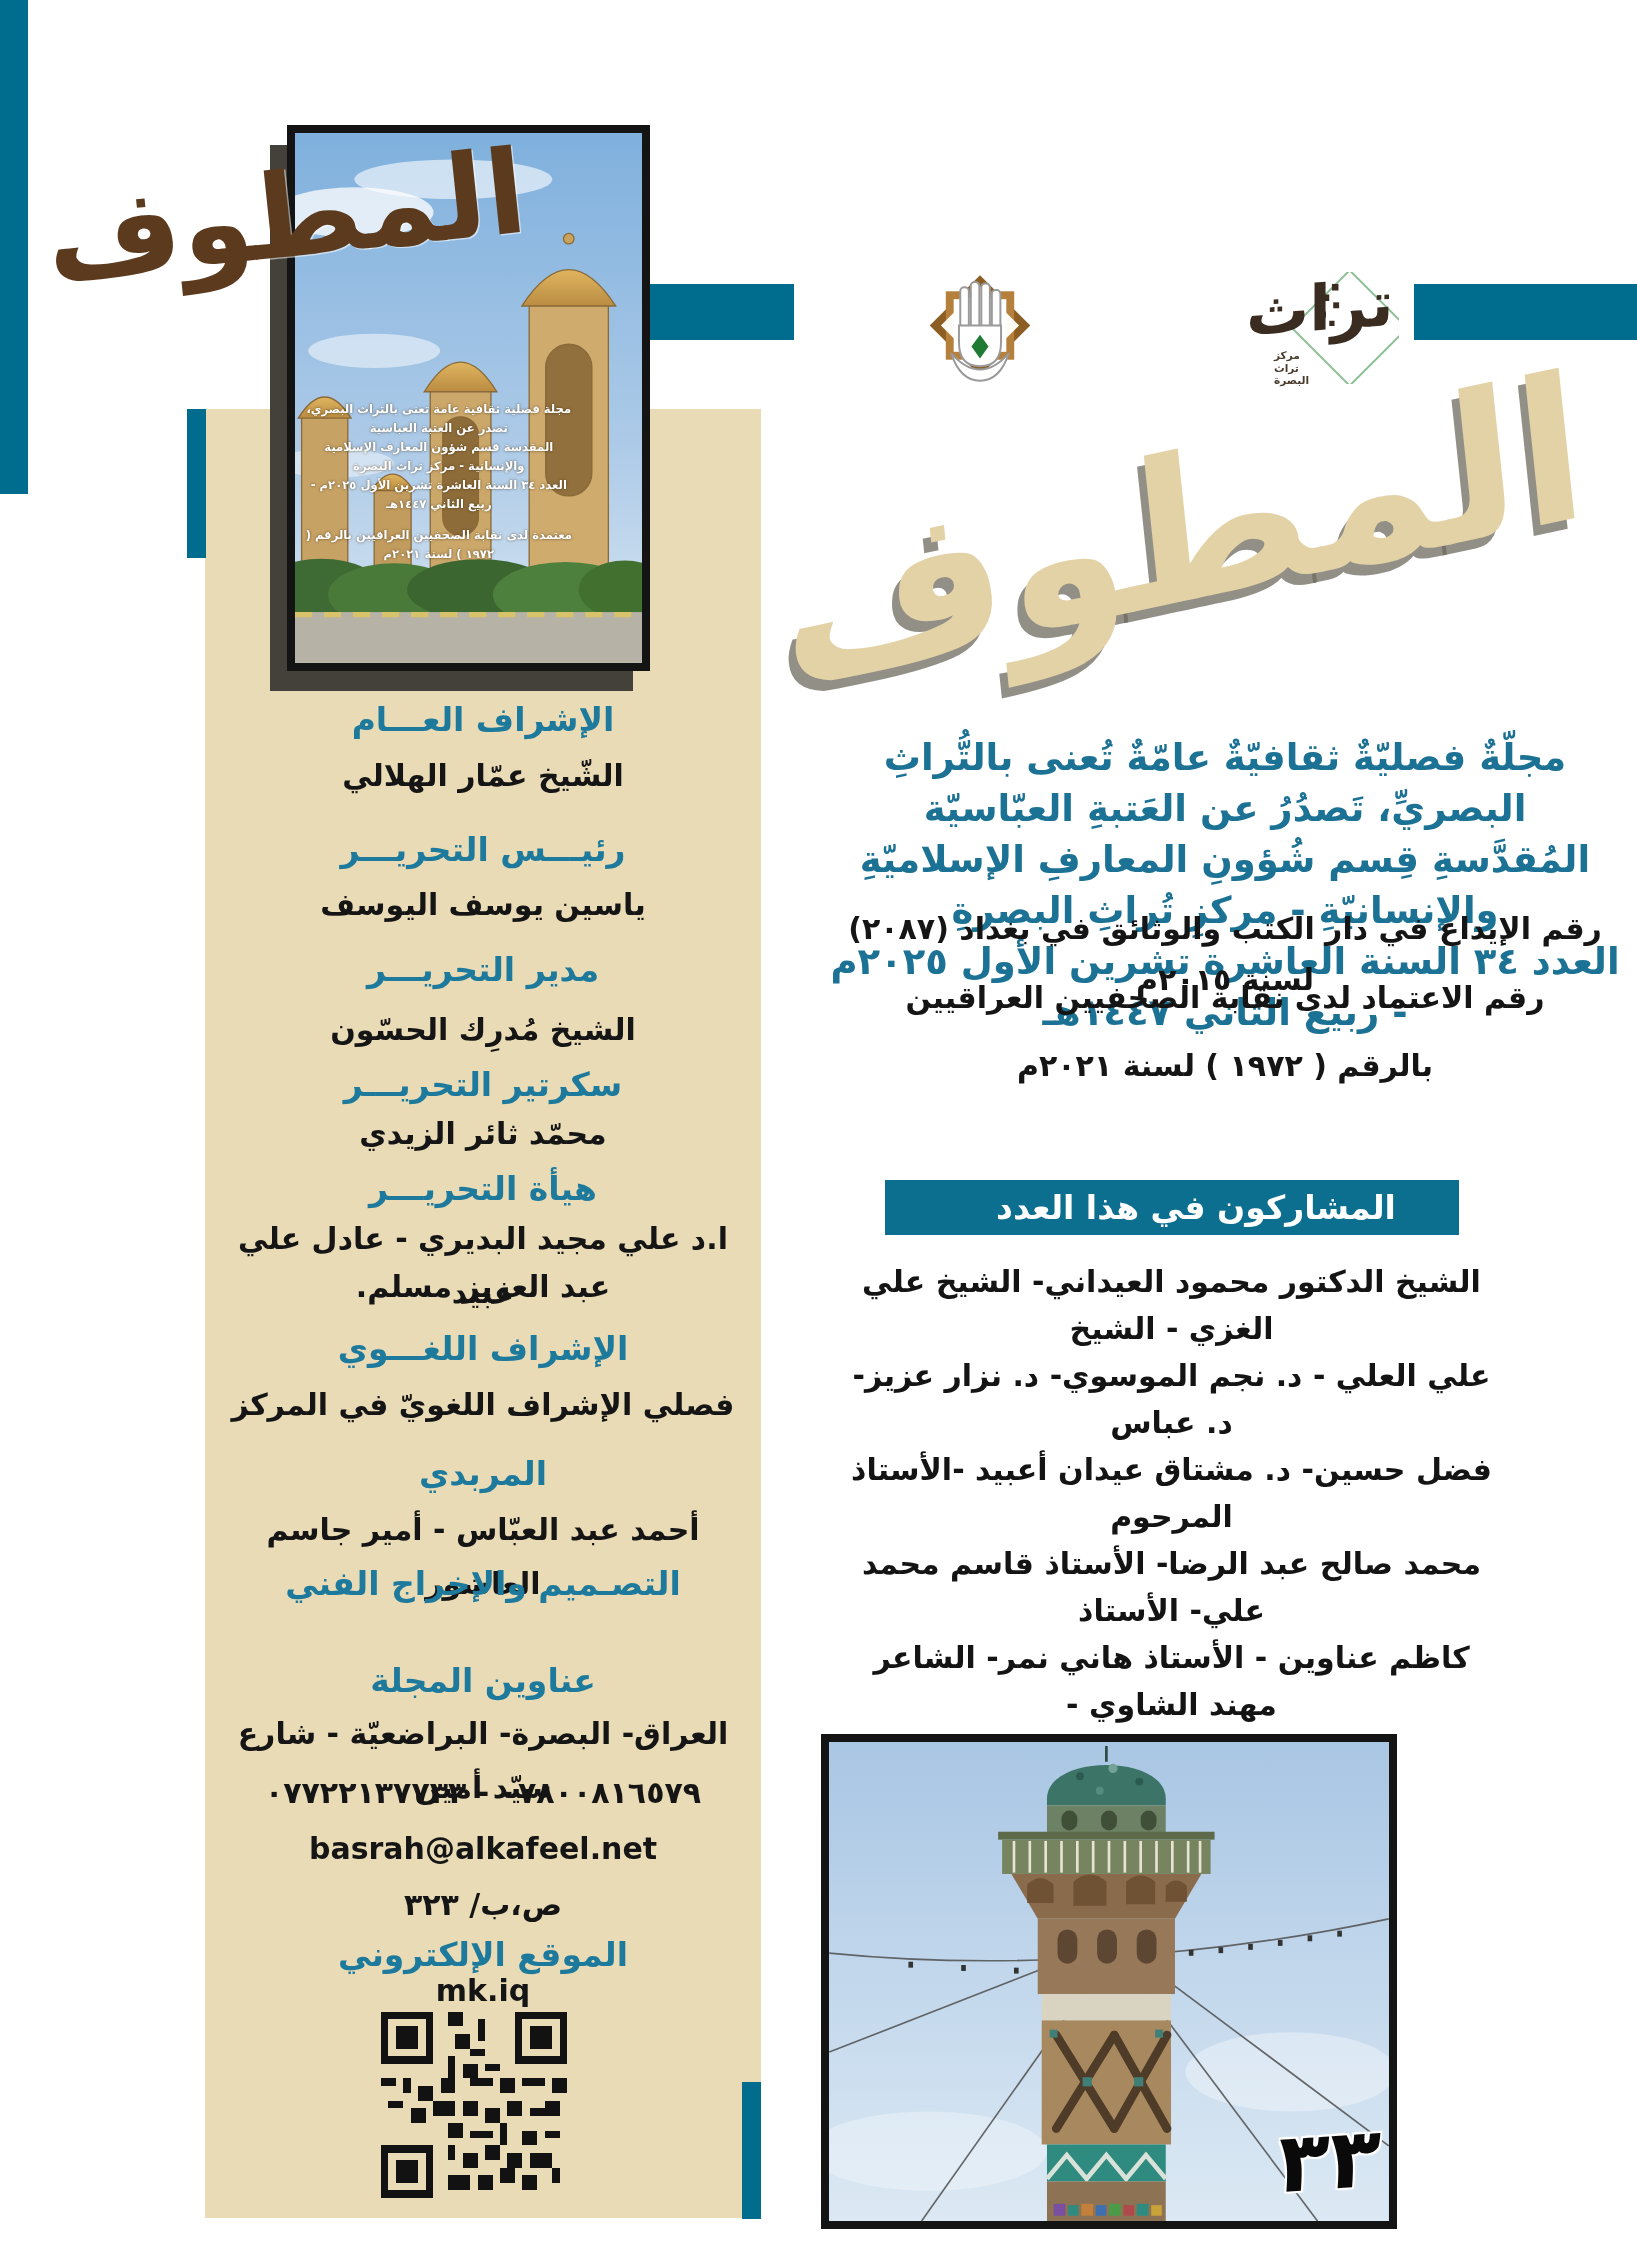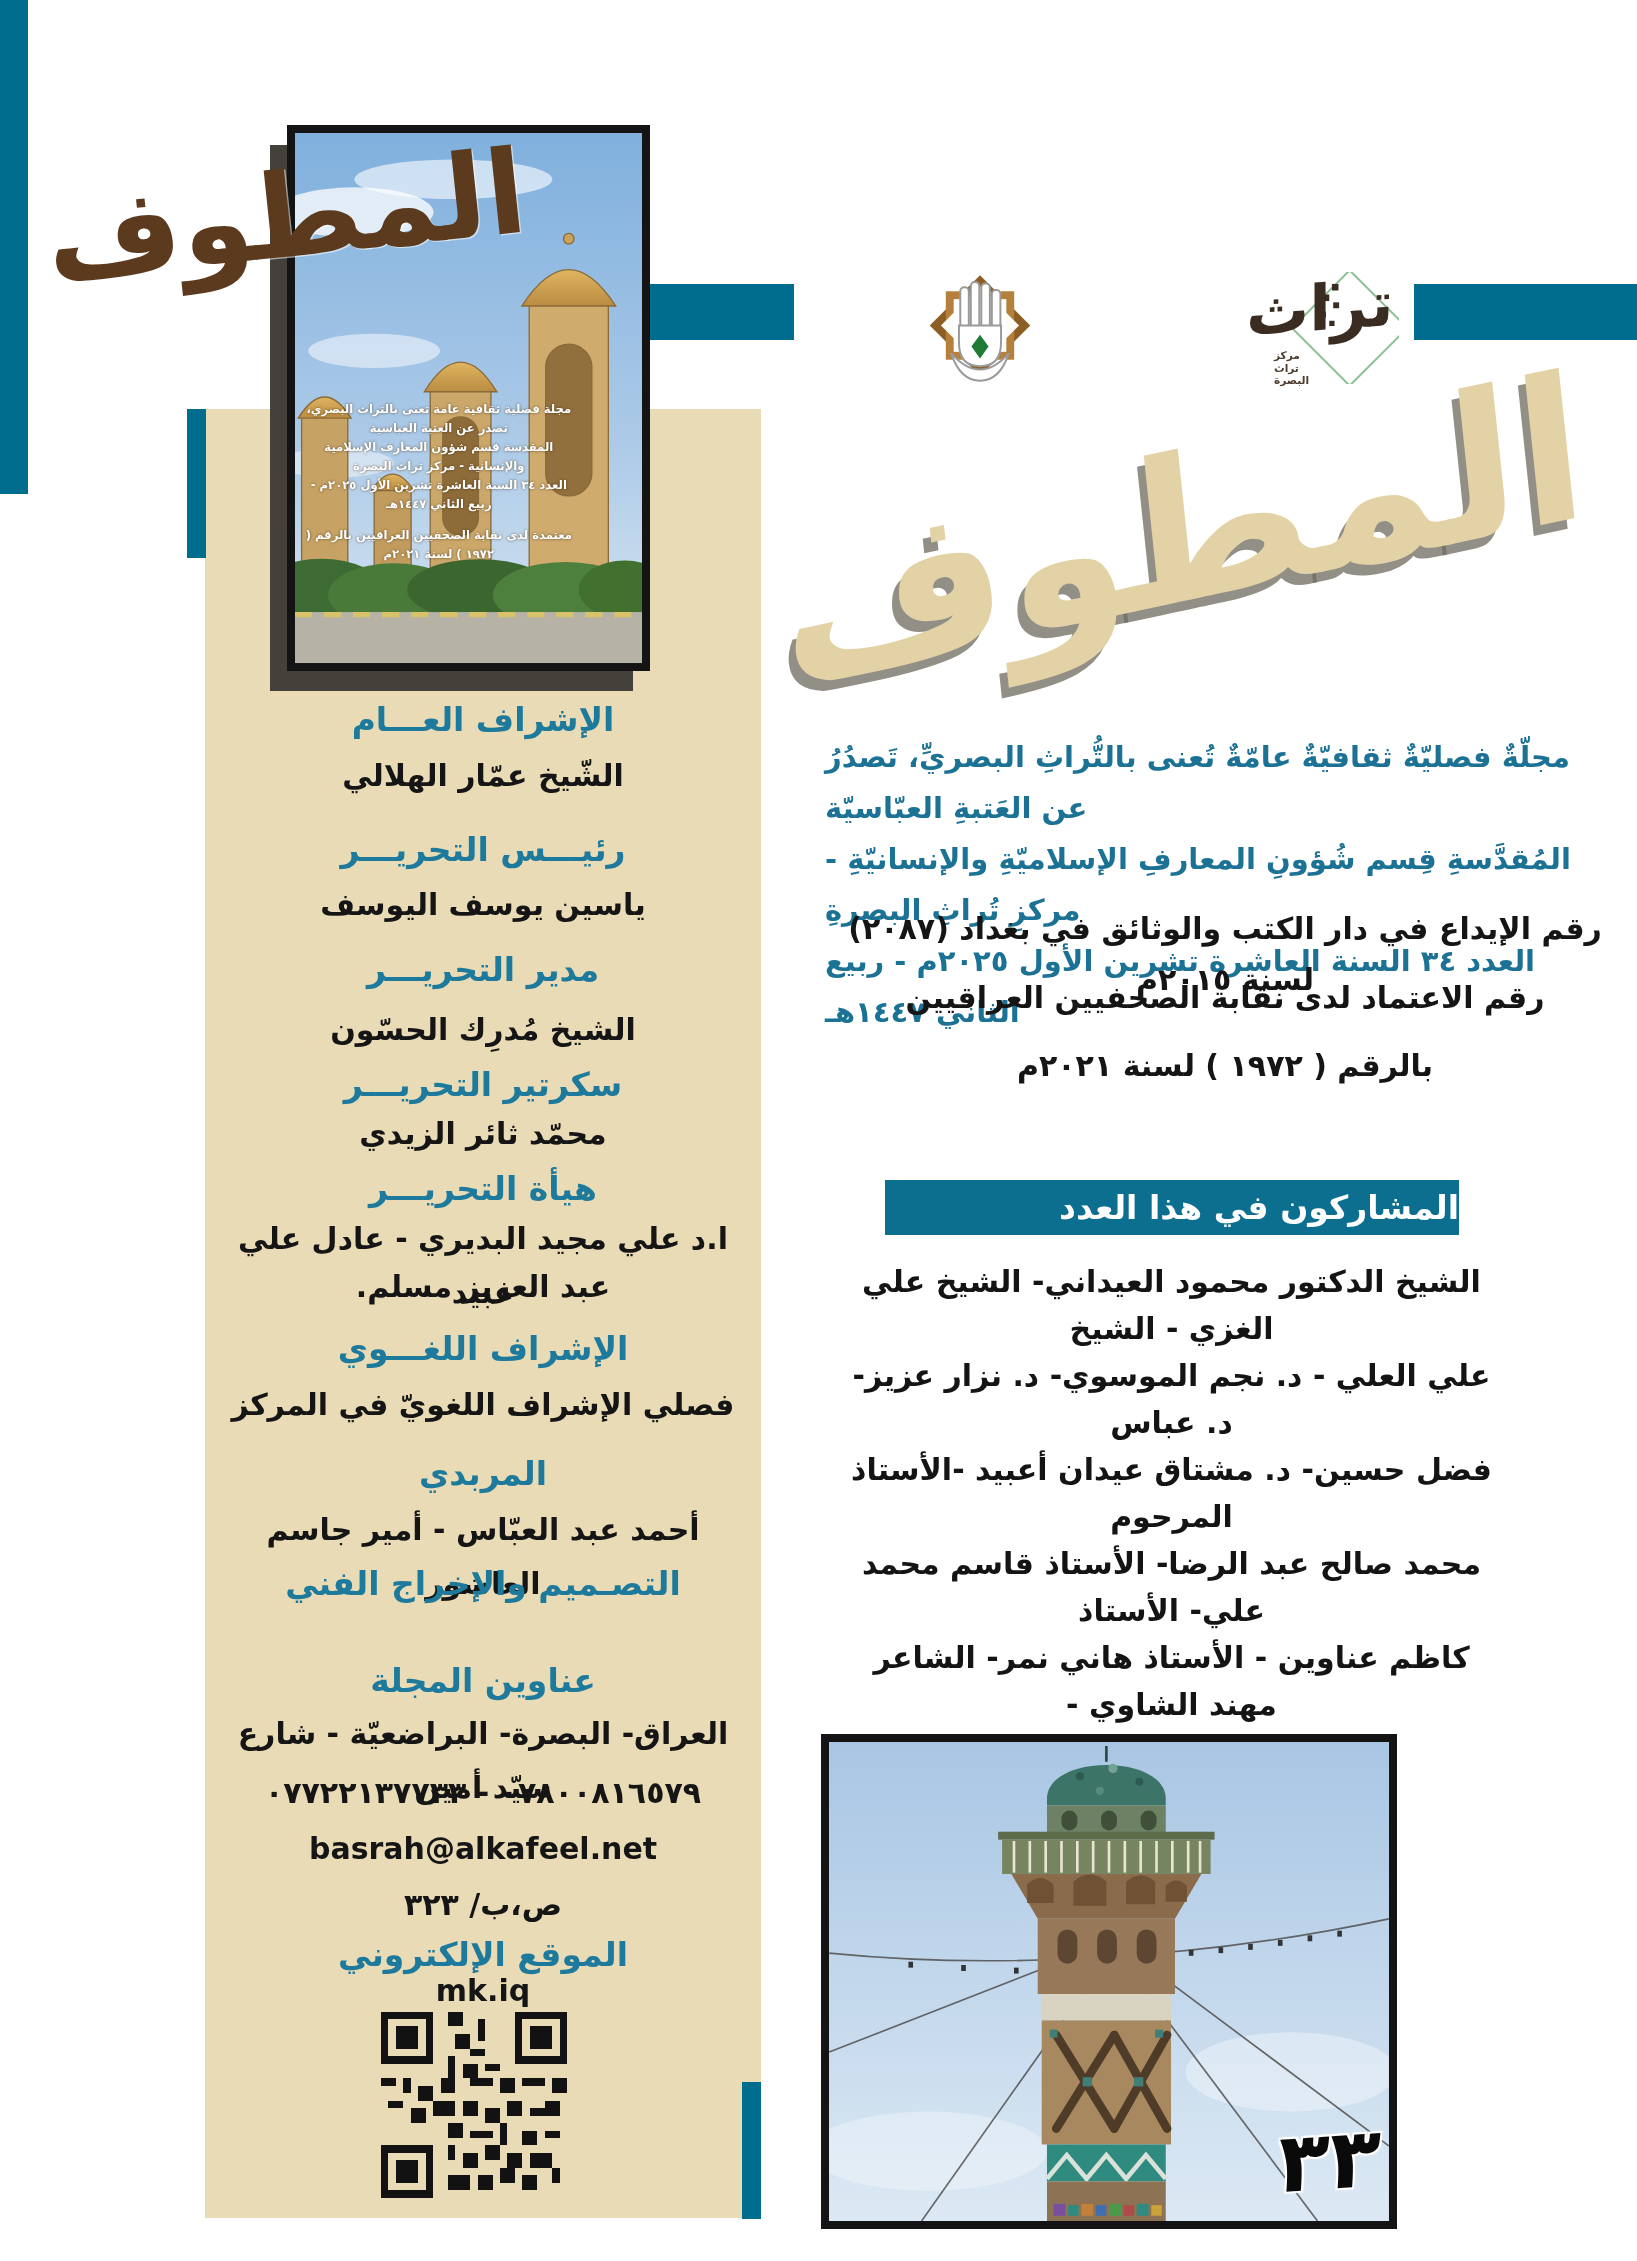--- a/index.html
+++ b/index.html
@@ -28,28 +28,28 @@
   .turath-logo{left:1274px;top:272px;width:125px;height:112px;}
   .turath-word{position:absolute;right:5.3px;top:5.3px;font-size:63px;font-weight:bold;color:#3a2c20;
                line-height:1;transform:skewY(-4deg);}
   .turath-center{position:absolute;left:0px;bottom:-2.6px;width:51px;font-size:10.6px;font-weight:bold;
                  color:#4a3b2c;line-height:12.5px;text-align:left;}
   
   .big-callig{left:1033px;top:373px;width:297px;height:317px;display:flex;align-items:center;justify-content:center;
               font-size:198px;font-weight:bold;color:#e3d2a6;transform:rotate(-12deg) skewX(-6deg);
               text-shadow:-8px 9.2px 0 rgba(110,105,95,.75);line-height:1;}
   
-  .desc-block{left:825px;top:732px;width:800px;text-align:left;color:#1c7295;
-              font-weight:bold;font-size:29px;line-height:51px;}
+  .desc-block{left:825px;top:732px;width:800px;text-align:center;color:#1c7295;
+              font-weight:bold;font-size:37px;line-height:51px;}
   .dep{left:825px;width:800px;text-align:center;color:#151515;font-weight:bold;
        font-size:30px;line-height:51px;height:51px;}
   .dep1{top:903px;} .dep2{top:972px;} .dep3{top:1040px;}
   .participants-header{left:885px;top:1180px;width:574px;height:55px;background:#0d6f90;
        color:#ffffff;font-weight:bold;font-size:33px;line-height:55px;text-align:left;}
-  .participants-header span{display:block;direction:rtl;text-align:right;margin-left:48px;}
+  .participants-header span{display:block;direction:rtl;text-align:center;margin-left:48px;}
   .participants-body{left:838px;top:1258px;width:667px;text-align:center;color:#141414;
        font-weight:bold;font-size:30px;line-height:47px;}
   
   .photo{left:821px;top:1734px;width:560px;height:479px;border:8px solid #141414;background:#b8cfe6;}
   .page-number{left:449px;top:370px;font-size:83px;font-weight:bold;color:#0a0a0a;
        transform:skewX(-8deg) rotate(-4deg);position:absolute;
        text-shadow:-2px -2px 0 #fff,2px -2px 0 #fff,-2px 2px 0 #fff,2px 2px 0 #fff,0 0 5.3px #fff;}
   
   .lc{left:205px;width:556px;height:54px;line-height:54px;text-align:center;position:absolute;}
   .lc.h{color:#1e7a9c;font-weight:bold;font-size:33px;}

